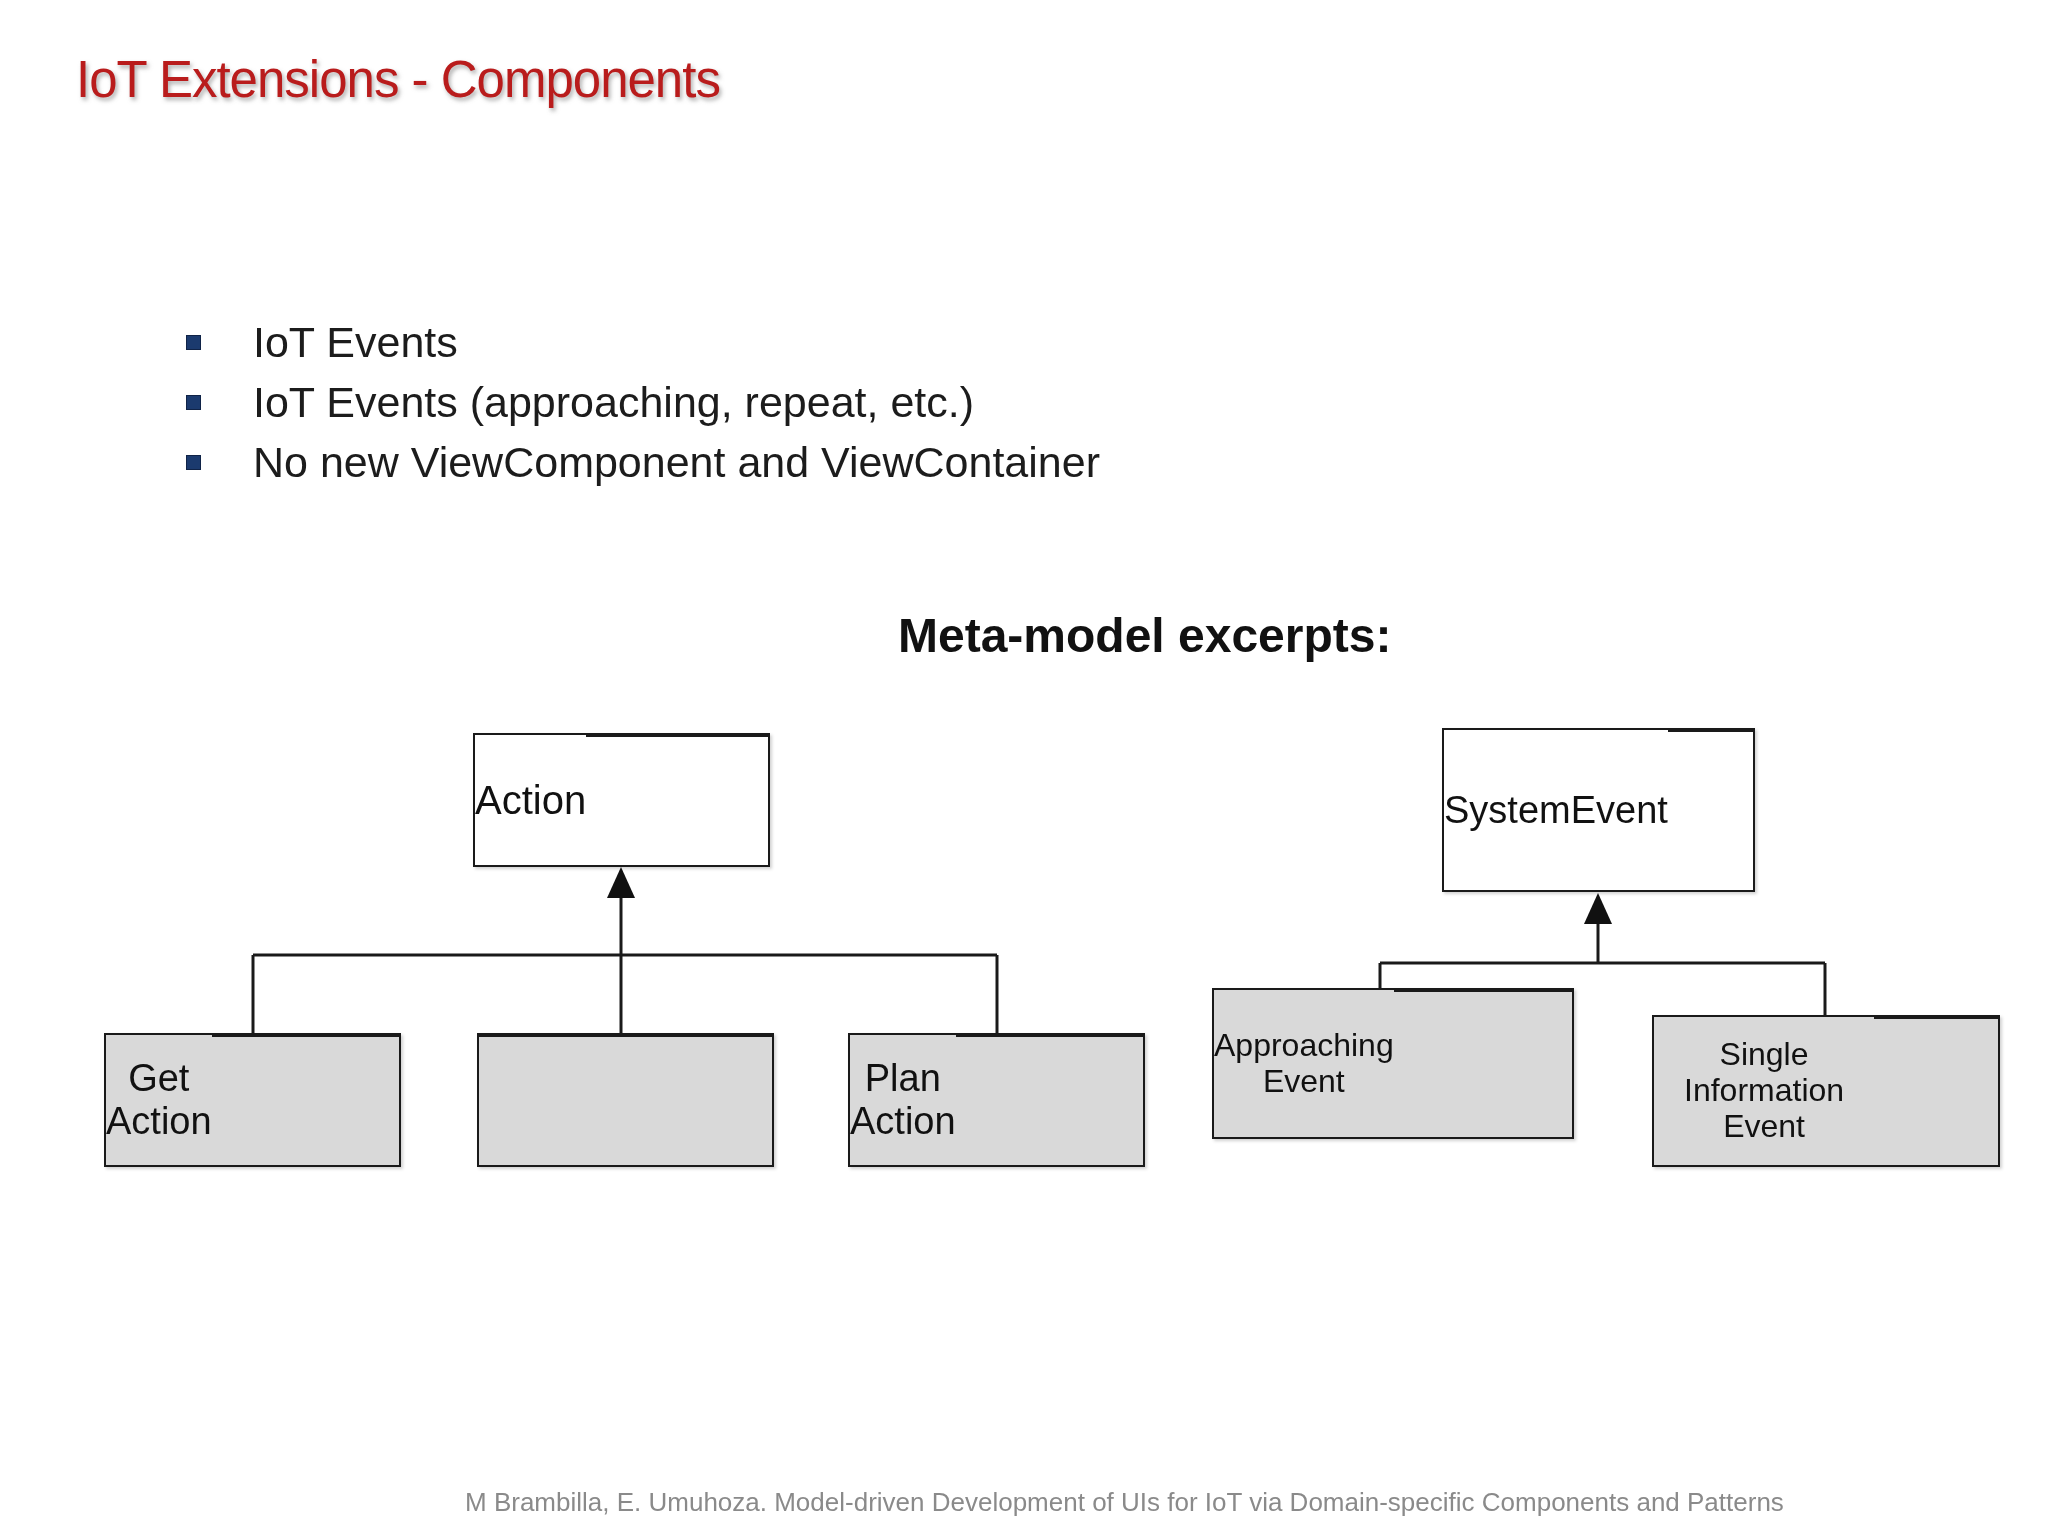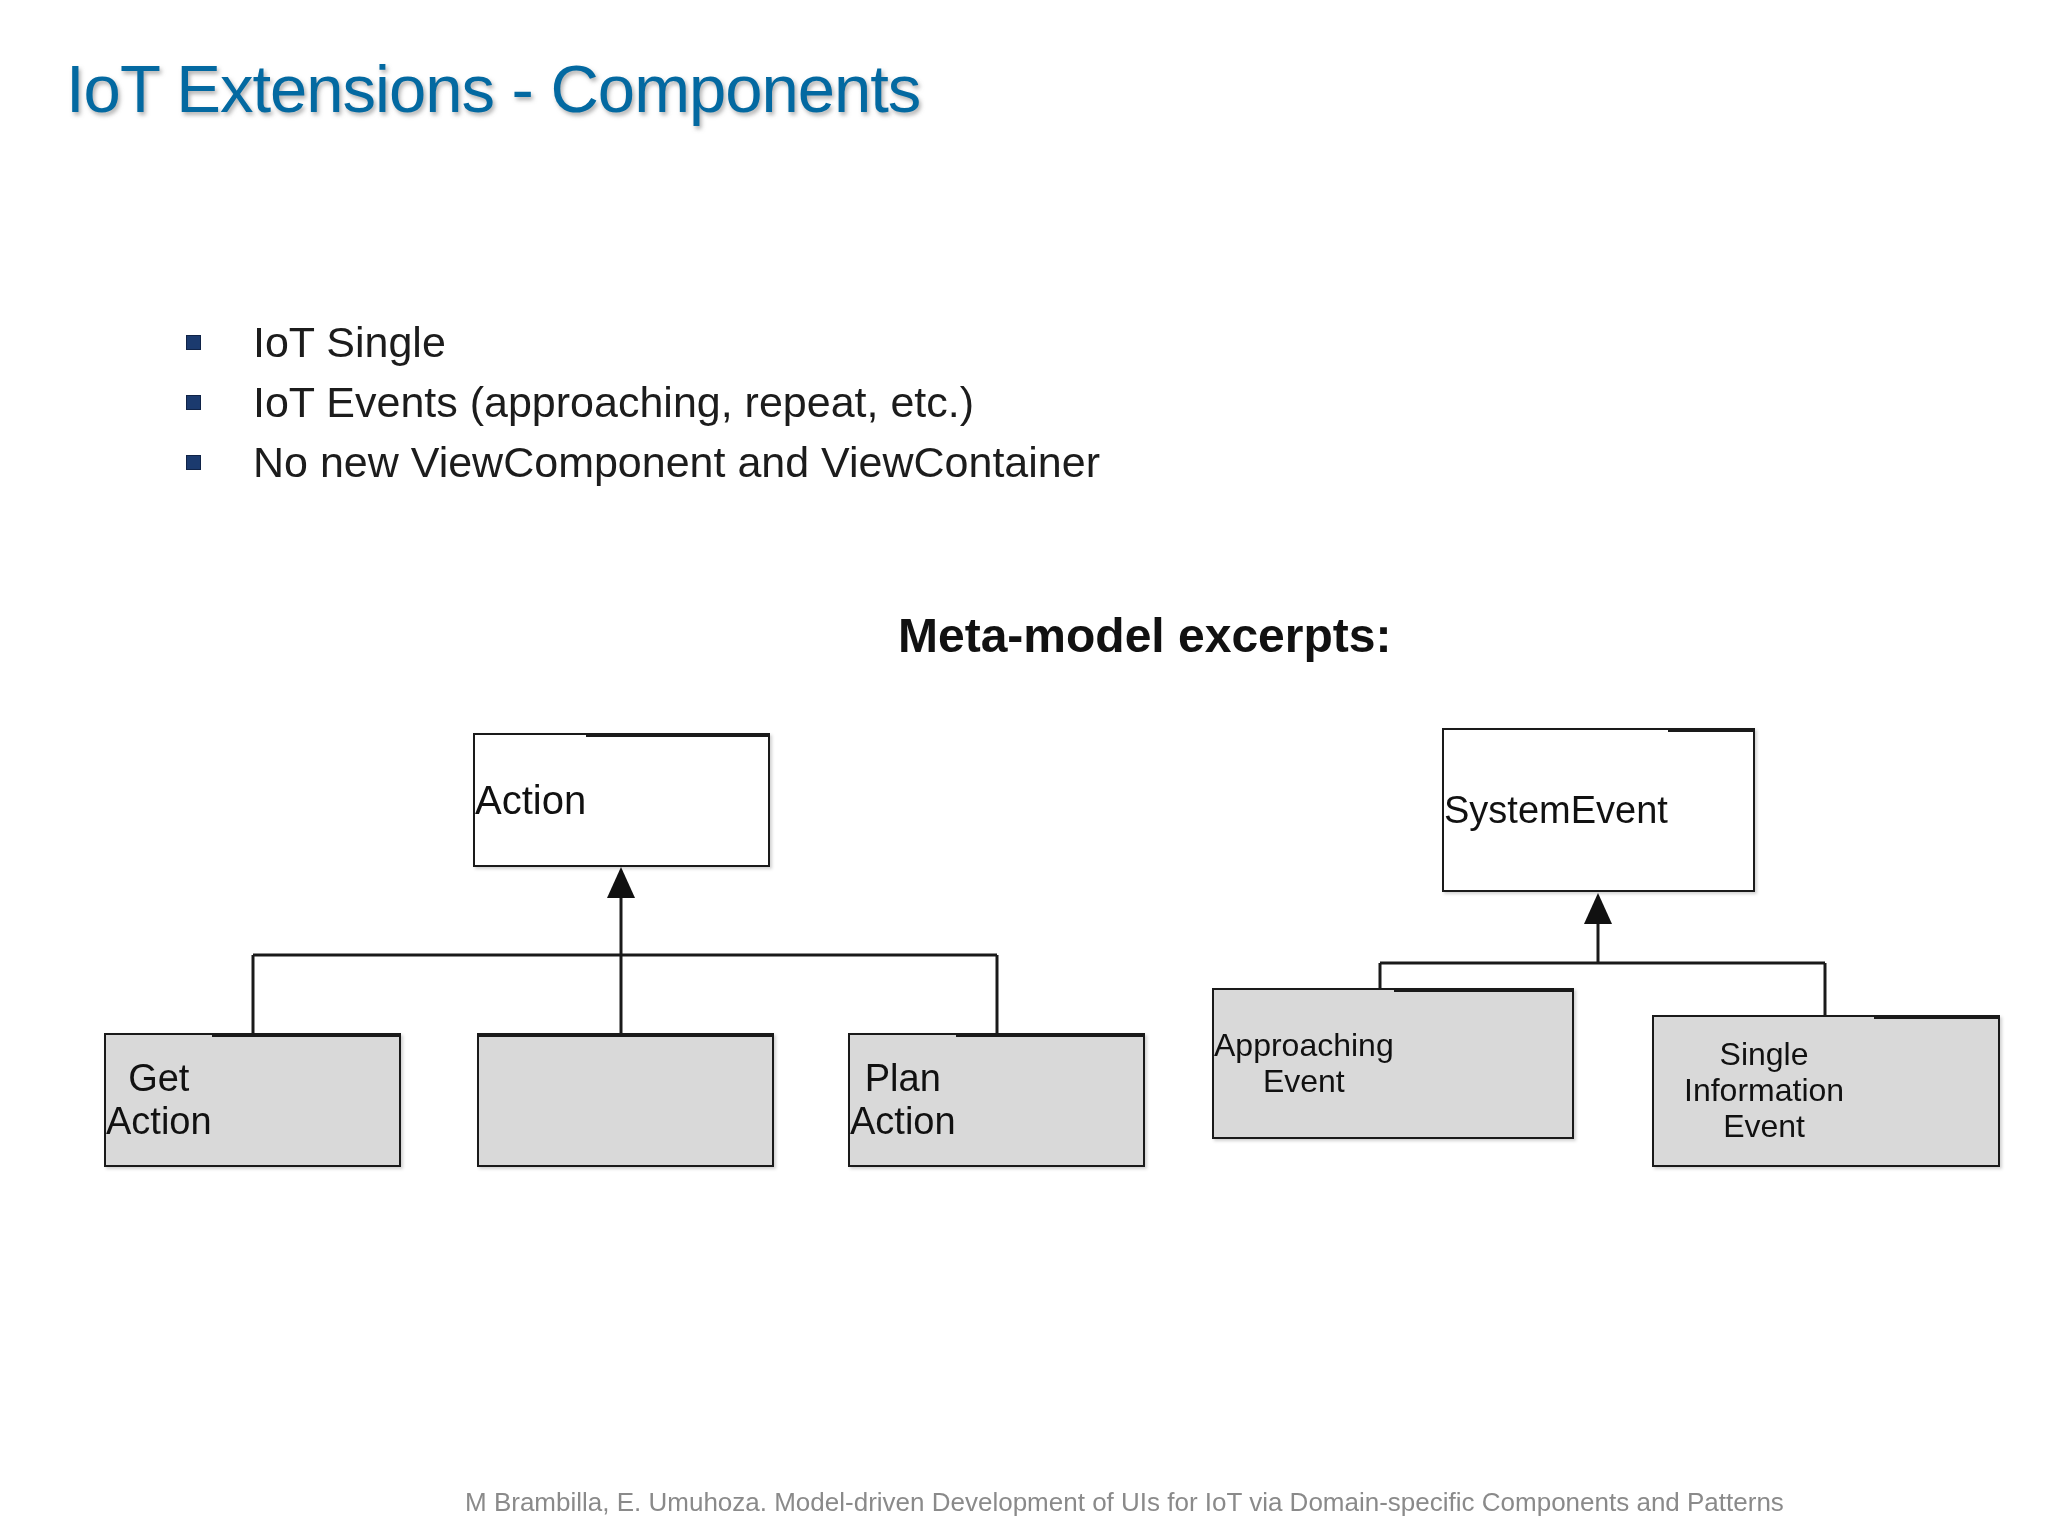--- a/index.html
+++ b/index.html
@@ -2,22 +2,22 @@
 <html><head>
 <meta charset="utf-8">
 <style>
   html,body{margin:0;padding:0;background:#ffffff;}
   body{width:2048px;height:1536px;overflow:hidden;
        font-family:"Liberation Sans", sans-serif;}
   #slide{position:relative;width:2048px;height:1536px;background:#ffffff;}
 
   
   .slide-title{
-    position:absolute;left:66px;top:50px;
-    font-size:67px;font-weight:400;color:#0369a1;letter-spacing:-1px;
+    position:absolute;left:76px;top:50px;
+    font-size:51px;font-weight:400;color:#b91c1c;letter-spacing:-1px;
     text-shadow:2px 3px 4px rgba(110,110,110,0.55);
     white-space:nowrap;
   }
 
   
   .bullets{position:absolute;left:186px;top:312px;}
   .bullet-item{display:flex;align-items:center;height:60px;}
   .bullet-sq{
     width:13px;height:13px;flex:0 0 13px;margin-right:52px;
     background:#1b3a6e;border:1px solid #102347;
@@ -59,21 +59,21 @@
 </head>
 <body>
 
 <div id="slide">
 
   <div class="slide-title">IoT Extensions - Components</div>
 
   <div class="bullets">
     <div class="bullet-item">
       <span class="bullet-sq"></span>
-      <span class="bullet-text">IoT Single</span>
+      <span class="bullet-text">IoT Events</span>
     </div>
     <div class="bullet-item">
       <span class="bullet-sq"></span>
       <span class="bullet-text">IoT Events (approaching, repeat, etc.)</span>
     </div>
     <div class="bullet-item">
       <span class="bullet-sq"></span>
       <span class="bullet-text">No new ViewComponent and ViewContainer</span>
     </div>
   </div>

